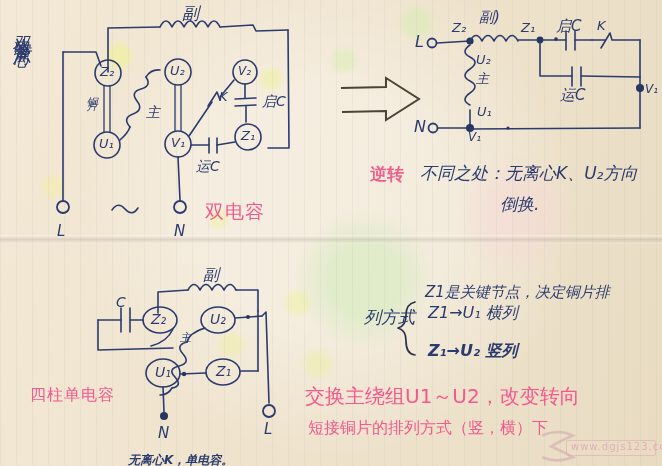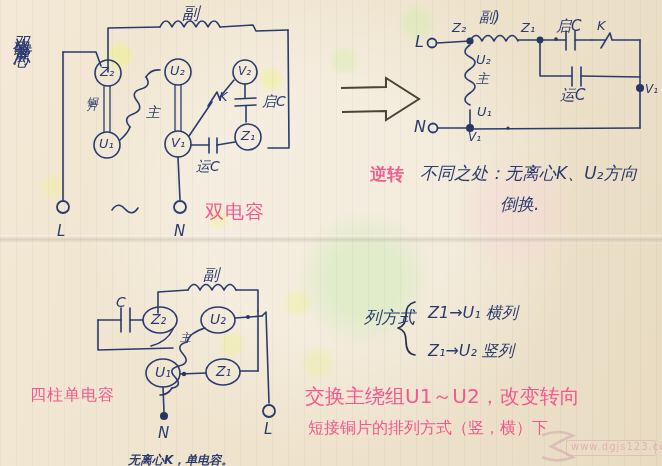--- a/index.html
+++ b/index.html
@@ -265,23 +265,24 @@
   <div class="lbl hand" style="left:210px;top:311px;font-size:14px;">U₂</div>
   <div class="lbl hand" style="left:180px;top:330px;font-size:11px;">主</div>
   <div class="lbl hand" style="left:155px;top:364px;font-size:14px;">U₁</div>
   <div class="lbl hand" style="left:216px;top:363px;font-size:14px;">Z₁</div>
   <div class="lbl hand" style="left:158px;top:424px;font-size:15px;">N</div>
   <div class="lbl hand" style="left:264px;top:420px;font-size:15px;">L</div>
 
   <div class="lbl pink-big" style="left:30px;top:385px;font-size:16px;letter-spacing:1px;">四柱单电容</div>
   <div class="lbl hand" style="left:128px;top:452px;font-size:12px;font-weight:bold;">无离心K，单电容。</div>
 
+  <div class="lbl hand" style="left:425px;top:283px;font-size:15px;">Z1是关键节点，决定铜片排</div>
   <div class="lbl hand" style="left:364px;top:306px;font-size:17px;">列方式</div>
   <div class="lbl hand" style="left:428px;top:303px;font-size:16px;">Z1→U₁  横列</div>
-  <div class="lbl hand" style="left:428px;top:341px;font-size:16px;">Z₁→U₂ 竖列</div>
+  <div class="lbl hand" style="left:428px;top:341px;font-size:16px;font-weight:bold;">Z₁→U₂ 竖列</div>
 
   <div class="lbl pink-big" style="left:305px;top:383px;font-size:20px;letter-spacing:0px;">交换主绕组U1～U2，改变转向</div>
   <div class="lbl pink-big" style="left:308px;top:418px;font-size:16px;letter-spacing:0px;">短接铜片的排列方式（竖，横）下</div>
 
   <svg class="layer" viewBox="0 0 662 466" style="pointer-events:none;">
     <g opacity="0.45" transform="translate(535,432) scale(0.9)">
       <path d="M8,4 q18,-8 34,0 q-14,6 -24,12 q12,5 24,12 q-18,7 -34,0" fill="none" stroke="#c99aa6" stroke-width="3"></path>
     </g>
   </svg>
   <div class="wm-box" style="left:566px;top:440px;width:88px;height:14px;"></div>

